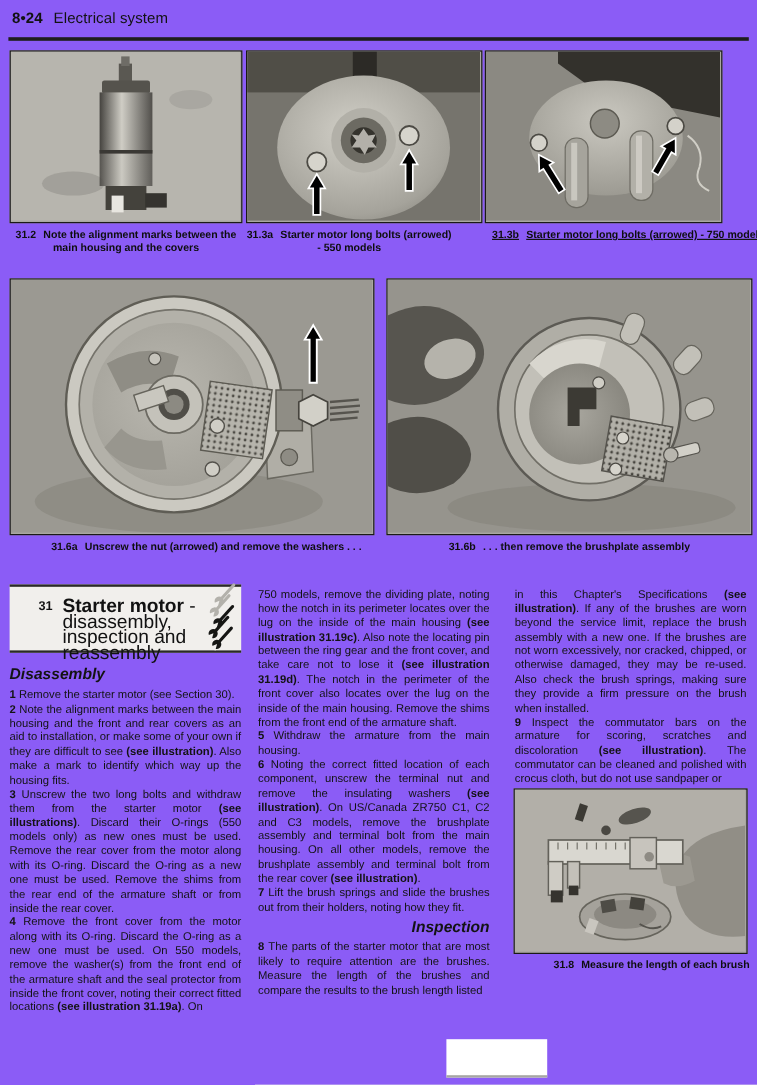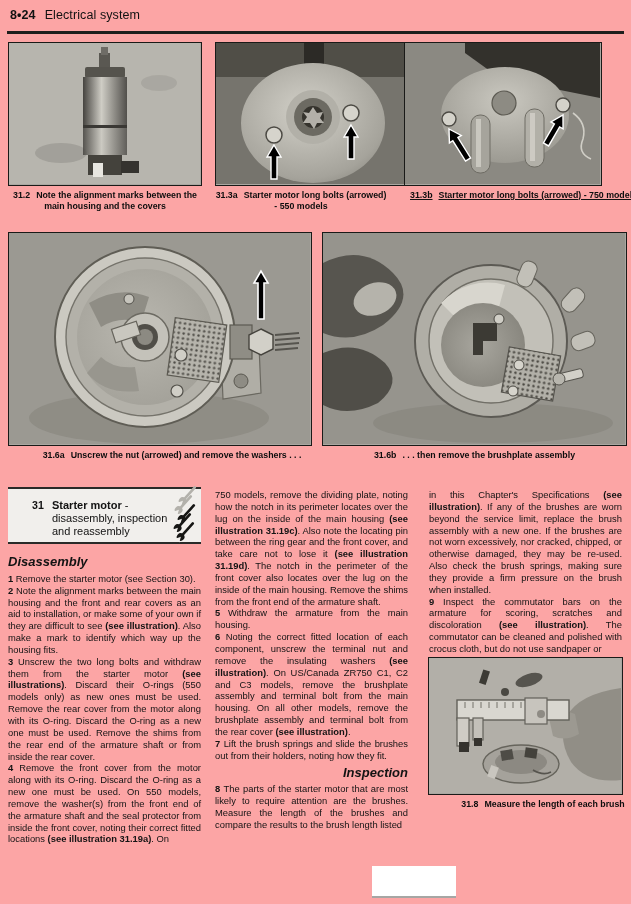--- a/index.html
+++ b/index.html
@@ -1,18 +1,18 @@
 <!DOCTYPE html>
 <html><head>
 <meta charset="utf-8">
 <style>
   html,body{margin:0;padding:0;background:#e8e8e6;}
   .page{
     position:relative;width:631px;height:904px;margin:0 auto;
-    background:#fca5a5;color:#121212;
+    background:#8b5cf6;color:#121212;
     font-family:"Liberation Sans","DejaVu Sans",sans-serif;
     overflow:hidden;
   }
   .hdr{position:absolute;left:10px;top:8px;font-size:12.5px;letter-spacing:.1px;}
   .hdr .num{font-weight:bold;margin-right:9px;}
   .rule{position:absolute;left:7px;top:31px;width:617px;height:3px;background:#1e1e1c;}
 
   figure{margin:0;padding:0;position:absolute;}
   .photo{border:1.5px solid #1a1a18;box-sizing:border-box;background:#a9a7a1;}
   .photo svg{display:block;}
@@ -22,21 +22,21 @@
   }
   .fig-num{margin-right:6px;}
 
   
   .secbox{
     position:absolute;left:8px;top:487px;width:193px;height:57px;box-sizing:border-box;
     background:#f1efec;border-top:2px solid #2a2a28;border-bottom:2px solid #2a2a28;
   }
   .secbox-inner{display:flex;padding:10px 30px 0 24px;}
   .secbox-num{width:20px;font-weight:bold;font-size:10.6px;}
-  .secbox-text{flex:1;font-size:11px;line-height:13px;}
+  .secbox-text{flex:1;font-size:16px;line-height:13px;}
   .secbox-text .b{font-weight:bold;}
   .spanners{position:absolute;right:2px;top:2px;width:30px;height:52px;}
   .spanners svg{display:block;width:26px;height:10px;margin-top:-1px;transform:rotate(-48deg);}
   .wr-light{color:#b3b1ab;}
   .wr-dark{color:#161614;}
 
   
   .col{position:absolute;width:193px;font-size:9.4px;line-height:11.85px;
        text-align:justify;color:#131313;}
   .col p{margin:0;}
@@ -84,21 +84,21 @@
         <rect x="79" y="112" width="34" height="20" fill="#44423c"></rect>
         <rect x="84" y="120" width="10" height="14" fill="#e8e6e0"></rect>
         <rect x="112" y="118" width="18" height="12" fill="#35332f"></rect>
       </svg>
     </div>
     <figcaption>
       <span class="fig-num">31.2</span><span>Note the alignment marks between the main housing and the covers</span>
     </figcaption>
   </figure>
 
-  <figure style="left:215px;top:42px;width:172px;">
+  <figure style="left:205px;top:42px;width:172px;">
     <div class="photo" style="width:197px;height:144px;">
       <svg width="194" height="141" viewBox="0 0 194 141">
         <defs>
           <radialGradient id="endcap" cx="0.45" cy="0.4" r="0.8">
             <stop offset="0" stop-color="#d2d0c8"></stop>
               <stop offset="0.7" stop-color="#a5a39b"></stop>
               <stop offset="1" stop-color="#7c7a72"></stop>
           </radialGradient>
         </defs>
         <rect width="194" height="141" fill="#76746d"></rect>

